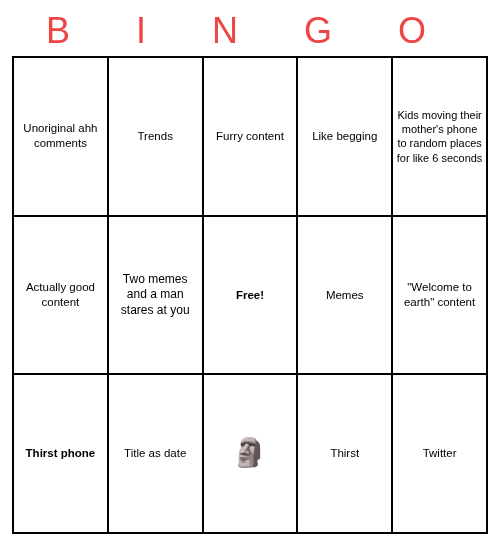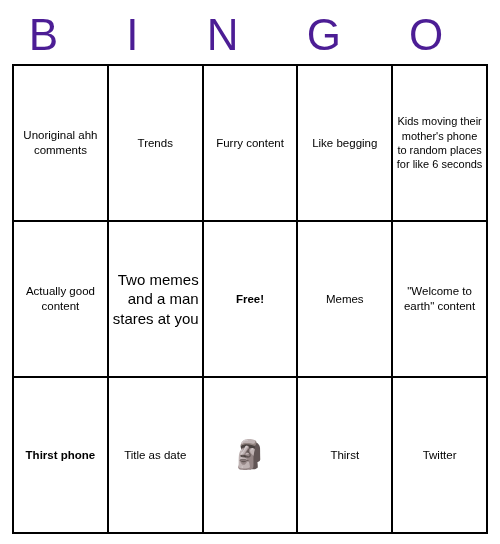--- a/index.html
+++ b/index.html
@@ -8,26 +8,26 @@
       height: 544px;
       background: #fff;
       font-family: Arial, sans-serif;
       display: flex;
       flex-direction: column;
       align-items: center;
       justify-content: flex-start;
       padding: 10px;
     }
     .bingo-title {
-      font-size: 44px;
+      font-size: 36px;
       font-weight: normal;
       letter-spacing: 28px;
       text-align: center;
       margin-bottom: 4px;
-      color: #4c1d95;
+      color: #ef4444;
     }
     .bingo-grid {
       border-collapse: collapse;
       width: 476px;
       height: 480px;
     }
     .bingo-grid td {
       border: 2px solid #000;
       text-align: center;
       vertical-align: middle;
@@ -59,21 +59,21 @@
   <tbody id="grid-body">
       <tr>
         <td>Unoriginal ahh comments</td>
         <td>Trends</td>
         <td>Furry content</td>
         <td>Like begging</td>
         <td style="font-size: 11px;">Kids moving their mother's phone to random places for like 6 seconds</td>
       </tr>
       <tr>
         <td>Actually good content</td>
-        <td style="font-size: 15px; text-align: right;">Two memes and a man stares at you</td>
+        <td style="font-size: 12px;">Two memes and a man stares at you</td>
         <td class="free-cell">Free!</td>
         <td>Memes</td>
         <td>"Welcome to earth" content</td>
       </tr>
       <tr>
         <td class="thirst-trap">Thirst phone</td>
         <td>Title as date</td>
         <td><span class="moai-icon">🗿</span></td>
         <td>Thirst</td>
         <td>Twitter</td>

